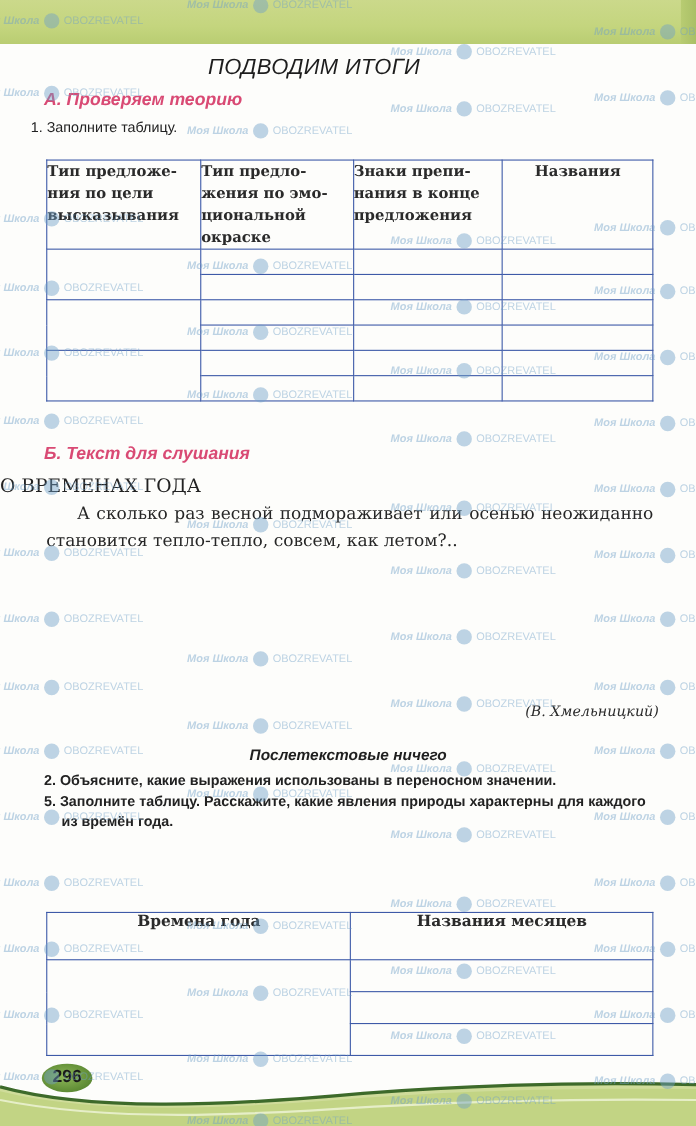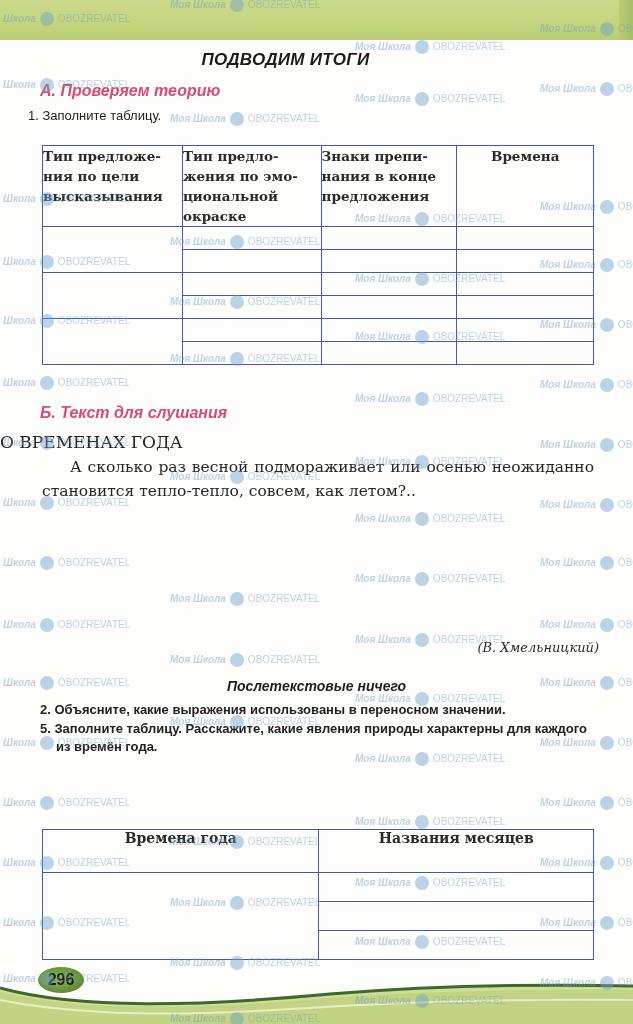--- a/index.html
+++ b/index.html
@@ -11,22 +11,22 @@
   .top-band {
     position:absolute; left:0; top:0; width:633px; height:40px;
     background:linear-gradient(180deg,#cbd98b 0%,#c4d57e 60%,#b9cd72 100%);
   }
   .top-band::after {
     content:""; position:absolute; right:0; top:0; width:14px; height:40px;
     background:linear-gradient(90deg,#b8cc72,#a9bf66);
   }
   .page-title {
     position:absolute; left:0; width:571px; top:50px; text-align:center;
-    font-family:"Liberation Sans", sans-serif; font-weight:bold; font-style:italic;
-    font-size:17px; letter-spacing:0.3px; color:#1d1d1d;
+    font-family:"Liberation Sans", sans-serif; font-weight:normal; font-style:italic;
+    font-size:20px; letter-spacing:0.3px; color:#1d1d1d;
   }
   .section-heading {
     position:absolute; left:40px;
     font-family:"Liberation Sans", sans-serif; font-weight:bold; font-style:italic;
     font-size:16px; color:#d94a74;
   }
   .task {
     position:absolute; left:28px;
     font-family:"Liberation Sans", sans-serif; font-size:13px; color:#222;
   }
@@ -105,21 +105,21 @@
     <col style="width:140px">
       <col style="width:139px">
       <col style="width:136px">
       <col style="width:137px">
   </colgroup>
   <tbody>
       <tr>
     <th>Тип предложе­ния по цели высказывания</th>
     <th>Тип предло­жения по эмо­циональной окраске</th>
     <th>Знаки препи­нания в конце предложения</th>
-    <th class="c4">Времена</th>
+    <th class="c4">Названия</th>
   </tr>
   <tr>
     <td rowspan="2"></td>
     <td></td>
         <td></td>
         <td></td>
   </tr>
   <tr>
     <td></td>
         <td></td>

